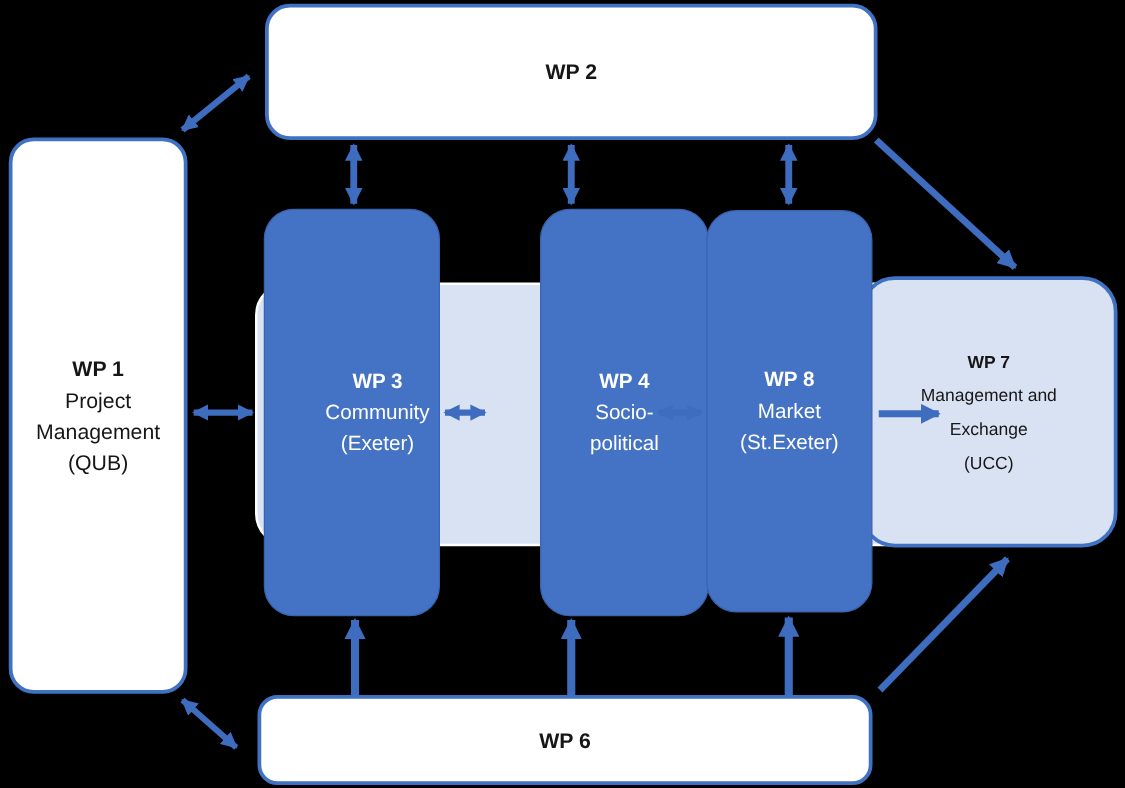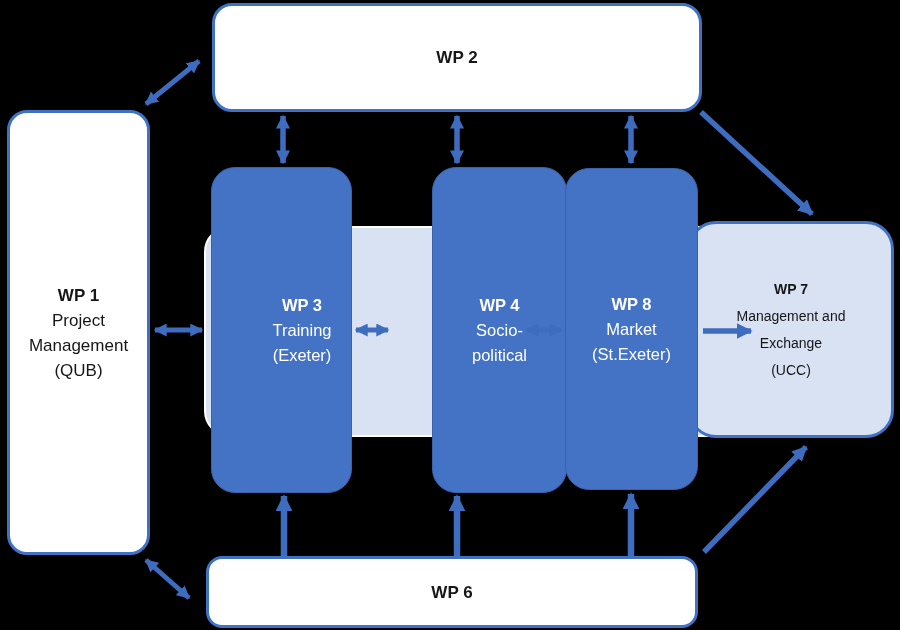--- a/index.html
+++ b/index.html
@@ -59,21 +59,21 @@
 
   <div class="box wp7">
     <div class="title">WP 7</div>
     <div class="line">Management and</div>
     <div class="line">Exchange</div>
     <div class="line">(UCC)</div>
   </div>
 
   <div class="box dark wp3">
     <div class="title">WP 3</div>
-    <div class="line">Training</div>
+    <div class="line">Community</div>
     <div class="line">(Exeter)</div>
   </div>
 
   <div class="box dark wp4">
     <div class="title">WP 4</div>
     <div class="line">Socio-</div>
     <div class="line">political</div>
   </div>
 
   <div class="box dark wp5">

